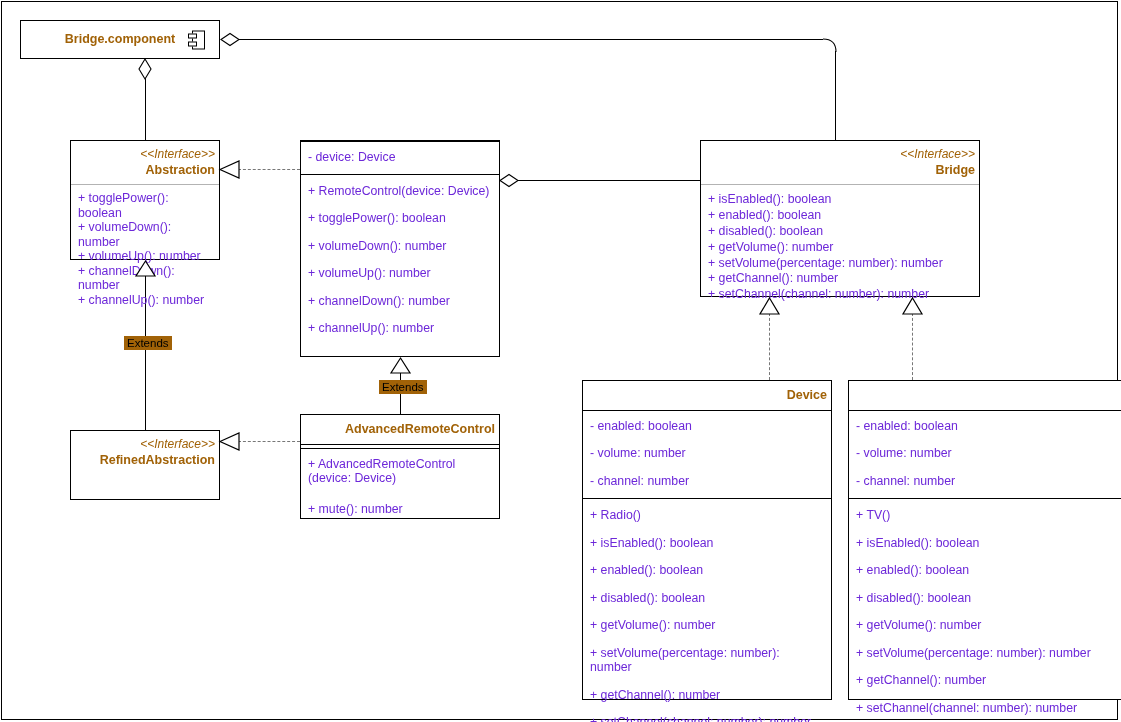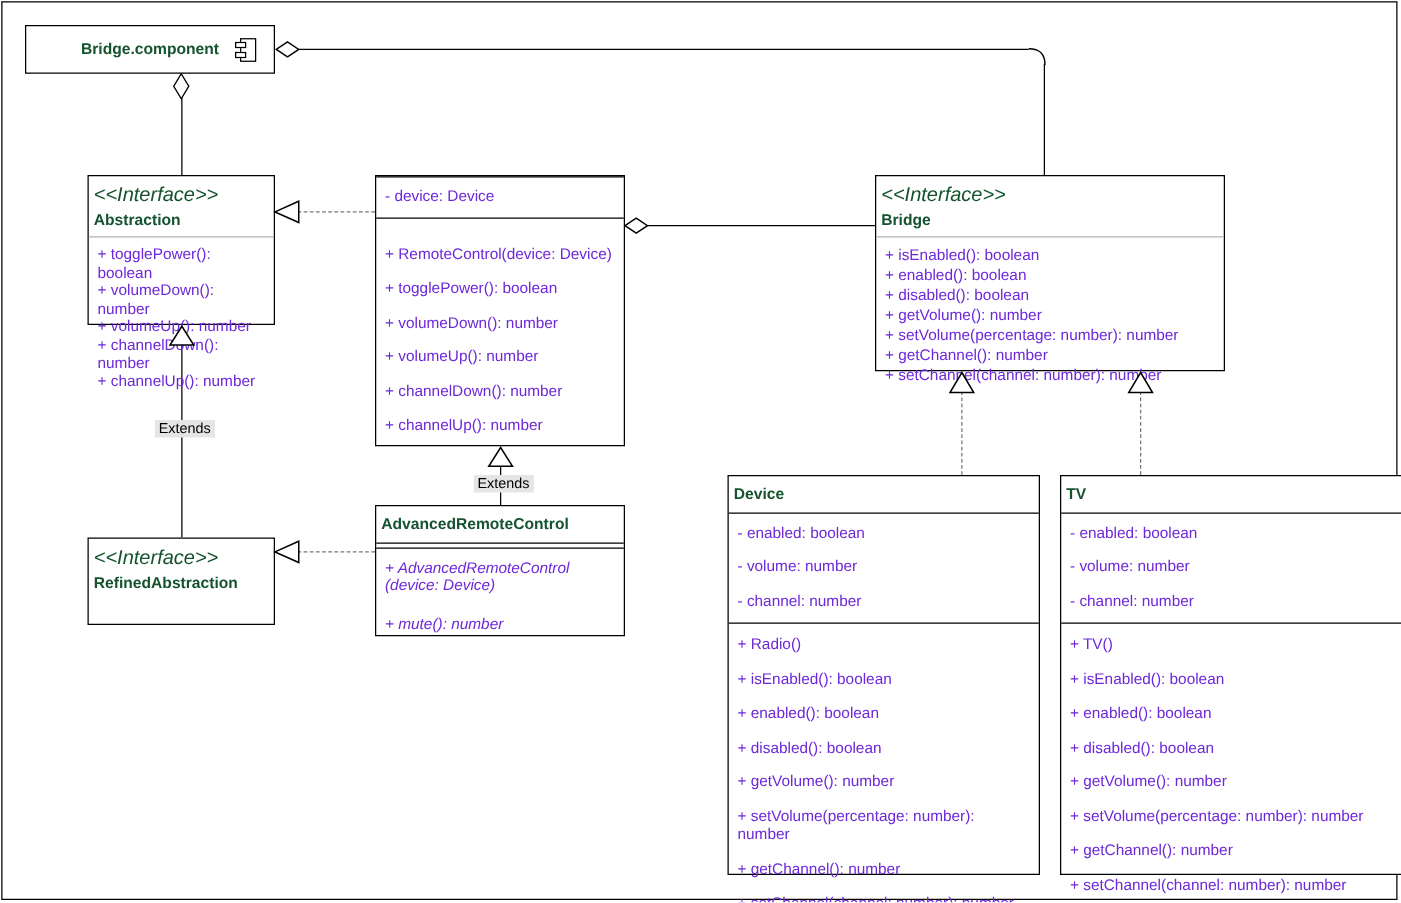--- a/index.html
+++ b/index.html
@@ -26,33 +26,33 @@
 
   
   .uml-box {
     position: absolute;
     background: #ffffff;
     border: 1px solid #000000;
     box-sizing: border-box;
     z-index: 5;
   }
   .uml-header {
-    text-align: left;
+    text-align: right;
     font-weight: bold;
     font-size: 12.5px;
-    color: #14532d;
+    color: #a16207;
     line-height: 1.35;
     padding: 5px 4px 5px 4px;
     box-sizing: border-box;
   }
   .uml-header .stereotype {
     display: block;
     font-style: italic;
     font-weight: normal;
-    font-size: 16px;
+    font-size: 12px;
   }
   .compartment {
     border-top: 1px solid #000000;
     box-sizing: border-box;
     padding: 6px 7px 6px 7px;
   }
   .compartment.light {
     border-top: 1px solid #b3b3b3;
   }
   .compartment.empty {
@@ -61,21 +61,21 @@
   }
   .member {
     font-size: 12.3px;
     color: #6d28d9;
     line-height: 1.18;
     white-space: pre-wrap;
   }
   .tight .member { margin-bottom: 0px; }
   .loose .member { margin-bottom: 13px; }
   .loose .member:last-child { margin-bottom: 0; }
-  .med .member { margin-bottom: 8px; font-style: italic; }
+  .med .member { margin-bottom: 8px; }
   .med .member:last-child { margin-bottom: 0; }
 
   
   .comp-icon {
     position: absolute;
     right: 14px;
     top: 50%;
     transform: translateY(-50%);
     width: 17px;
     height: 19px;
@@ -124,21 +124,21 @@
   svg.glyph {
     position: absolute;
     overflow: visible;
     z-index: 6;
   }
 
   .edge-label {
     position: absolute;
     font-size: 11.5px;
     color: #000000;
-    background: #e5e5e5;
+    background: #a16207;
     padding: 1px 3px;
     z-index: 7;
     white-space: nowrap;
   }
 </style>
 </head>
 <body>
 
 <div id="canvas">
 
@@ -225,31 +225,31 @@
     <div class="uml-header">
       <span class="stereotype">&lt;&lt;Interface&gt;&gt;</span>
       <span>RefinedAbstraction</span>
     </div>
   </div>
 
   <div class="uml-box" style="left:300px; top:140px; width:200px; height:217px;">
     <div class="compartment tight" style="padding-top:8px; padding-bottom:9px;">
       <div class="member">- device: Device</div>
     </div>
-    <div class="compartment loose" style="padding-top:21px;">
+    <div class="compartment loose" style="padding-top:9px;">
       <div class="member">+ RemoteControl(device: Device)</div>
       <div class="member">+ togglePower(): boolean</div>
       <div class="member">+ volumeDown(): number</div>
       <div class="member">+ volumeUp(): number</div>
       <div class="member">+ channelDown(): number</div>
       <div class="member">+ channelUp(): number</div>
     </div>
   </div>
 
-  <div class="uml-box" style="left:300px; top:404px; width:200px; height:105px;">
+  <div class="uml-box" style="left:300px; top:414px; width:200px; height:105px;">
     <div class="uml-header" style="padding-top:6px; padding-bottom:6px;">
       <span>AdvancedRemoteControl</span>
     </div>
     <div class="compartment empty"></div>
     <div class="compartment med" style="padding-top:8px;">
       <div class="member" style="margin-bottom:16px;">+ AdvancedRemoteControl
 (device: Device)</div>
       <div class="member">+ mute(): number</div>
     </div>
   </div>

